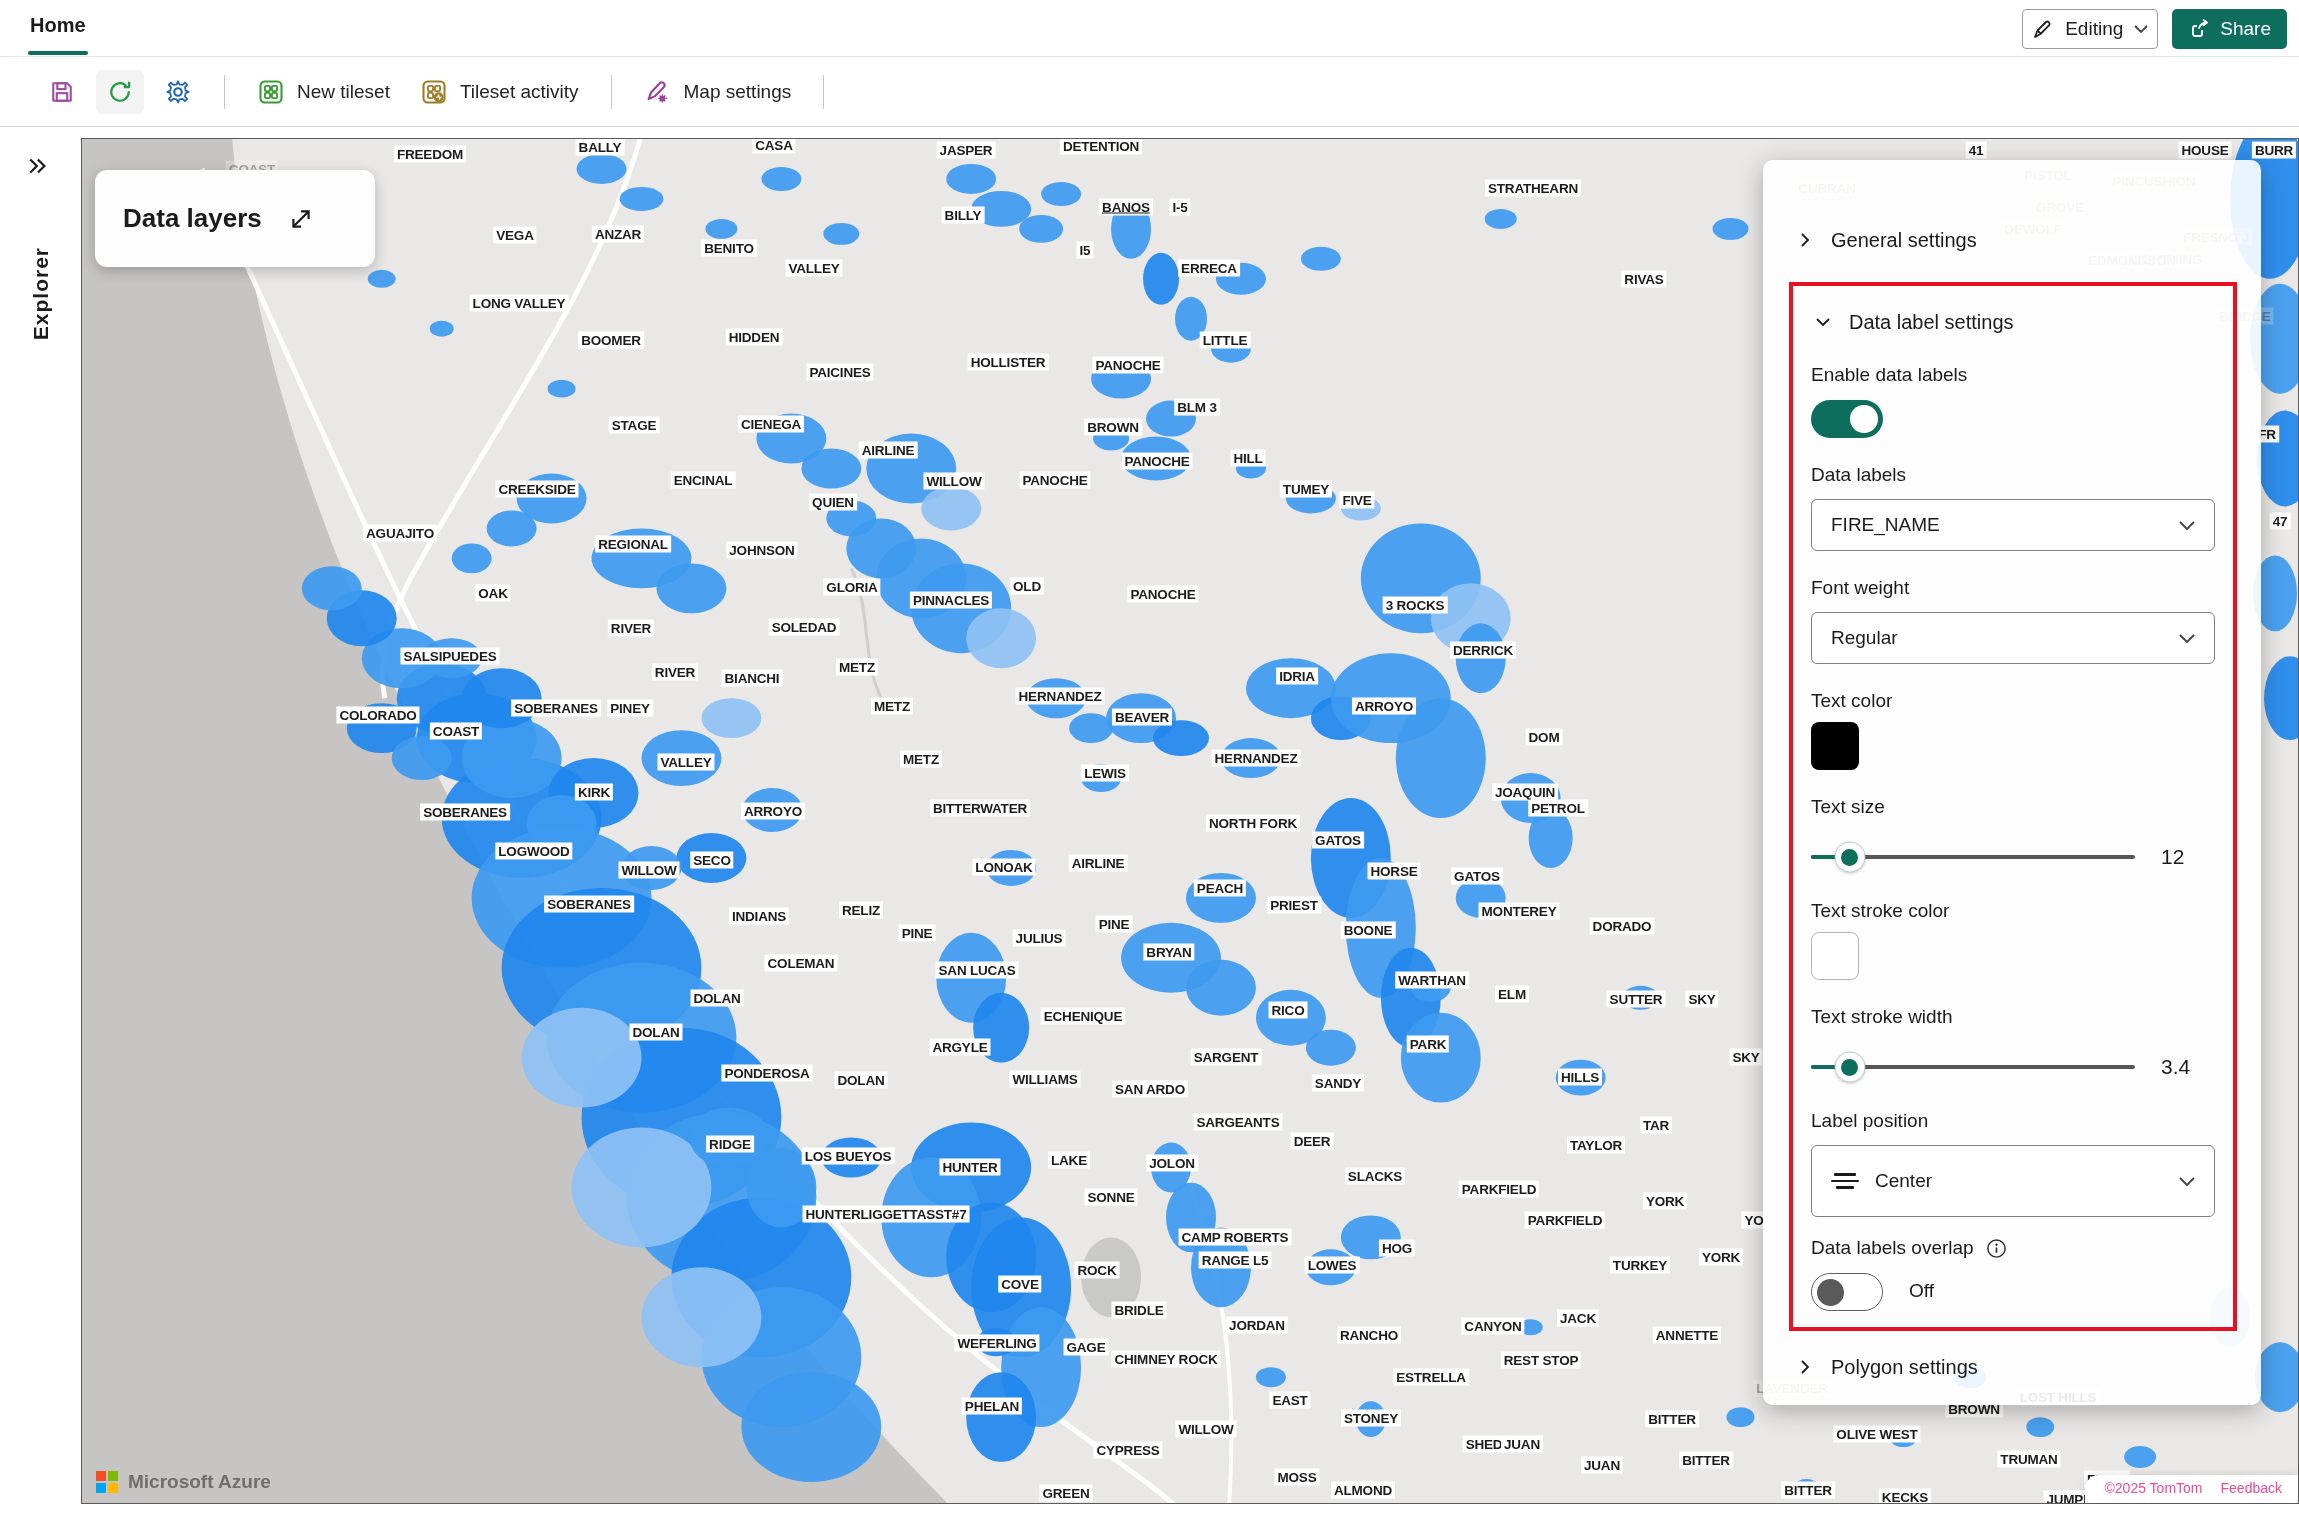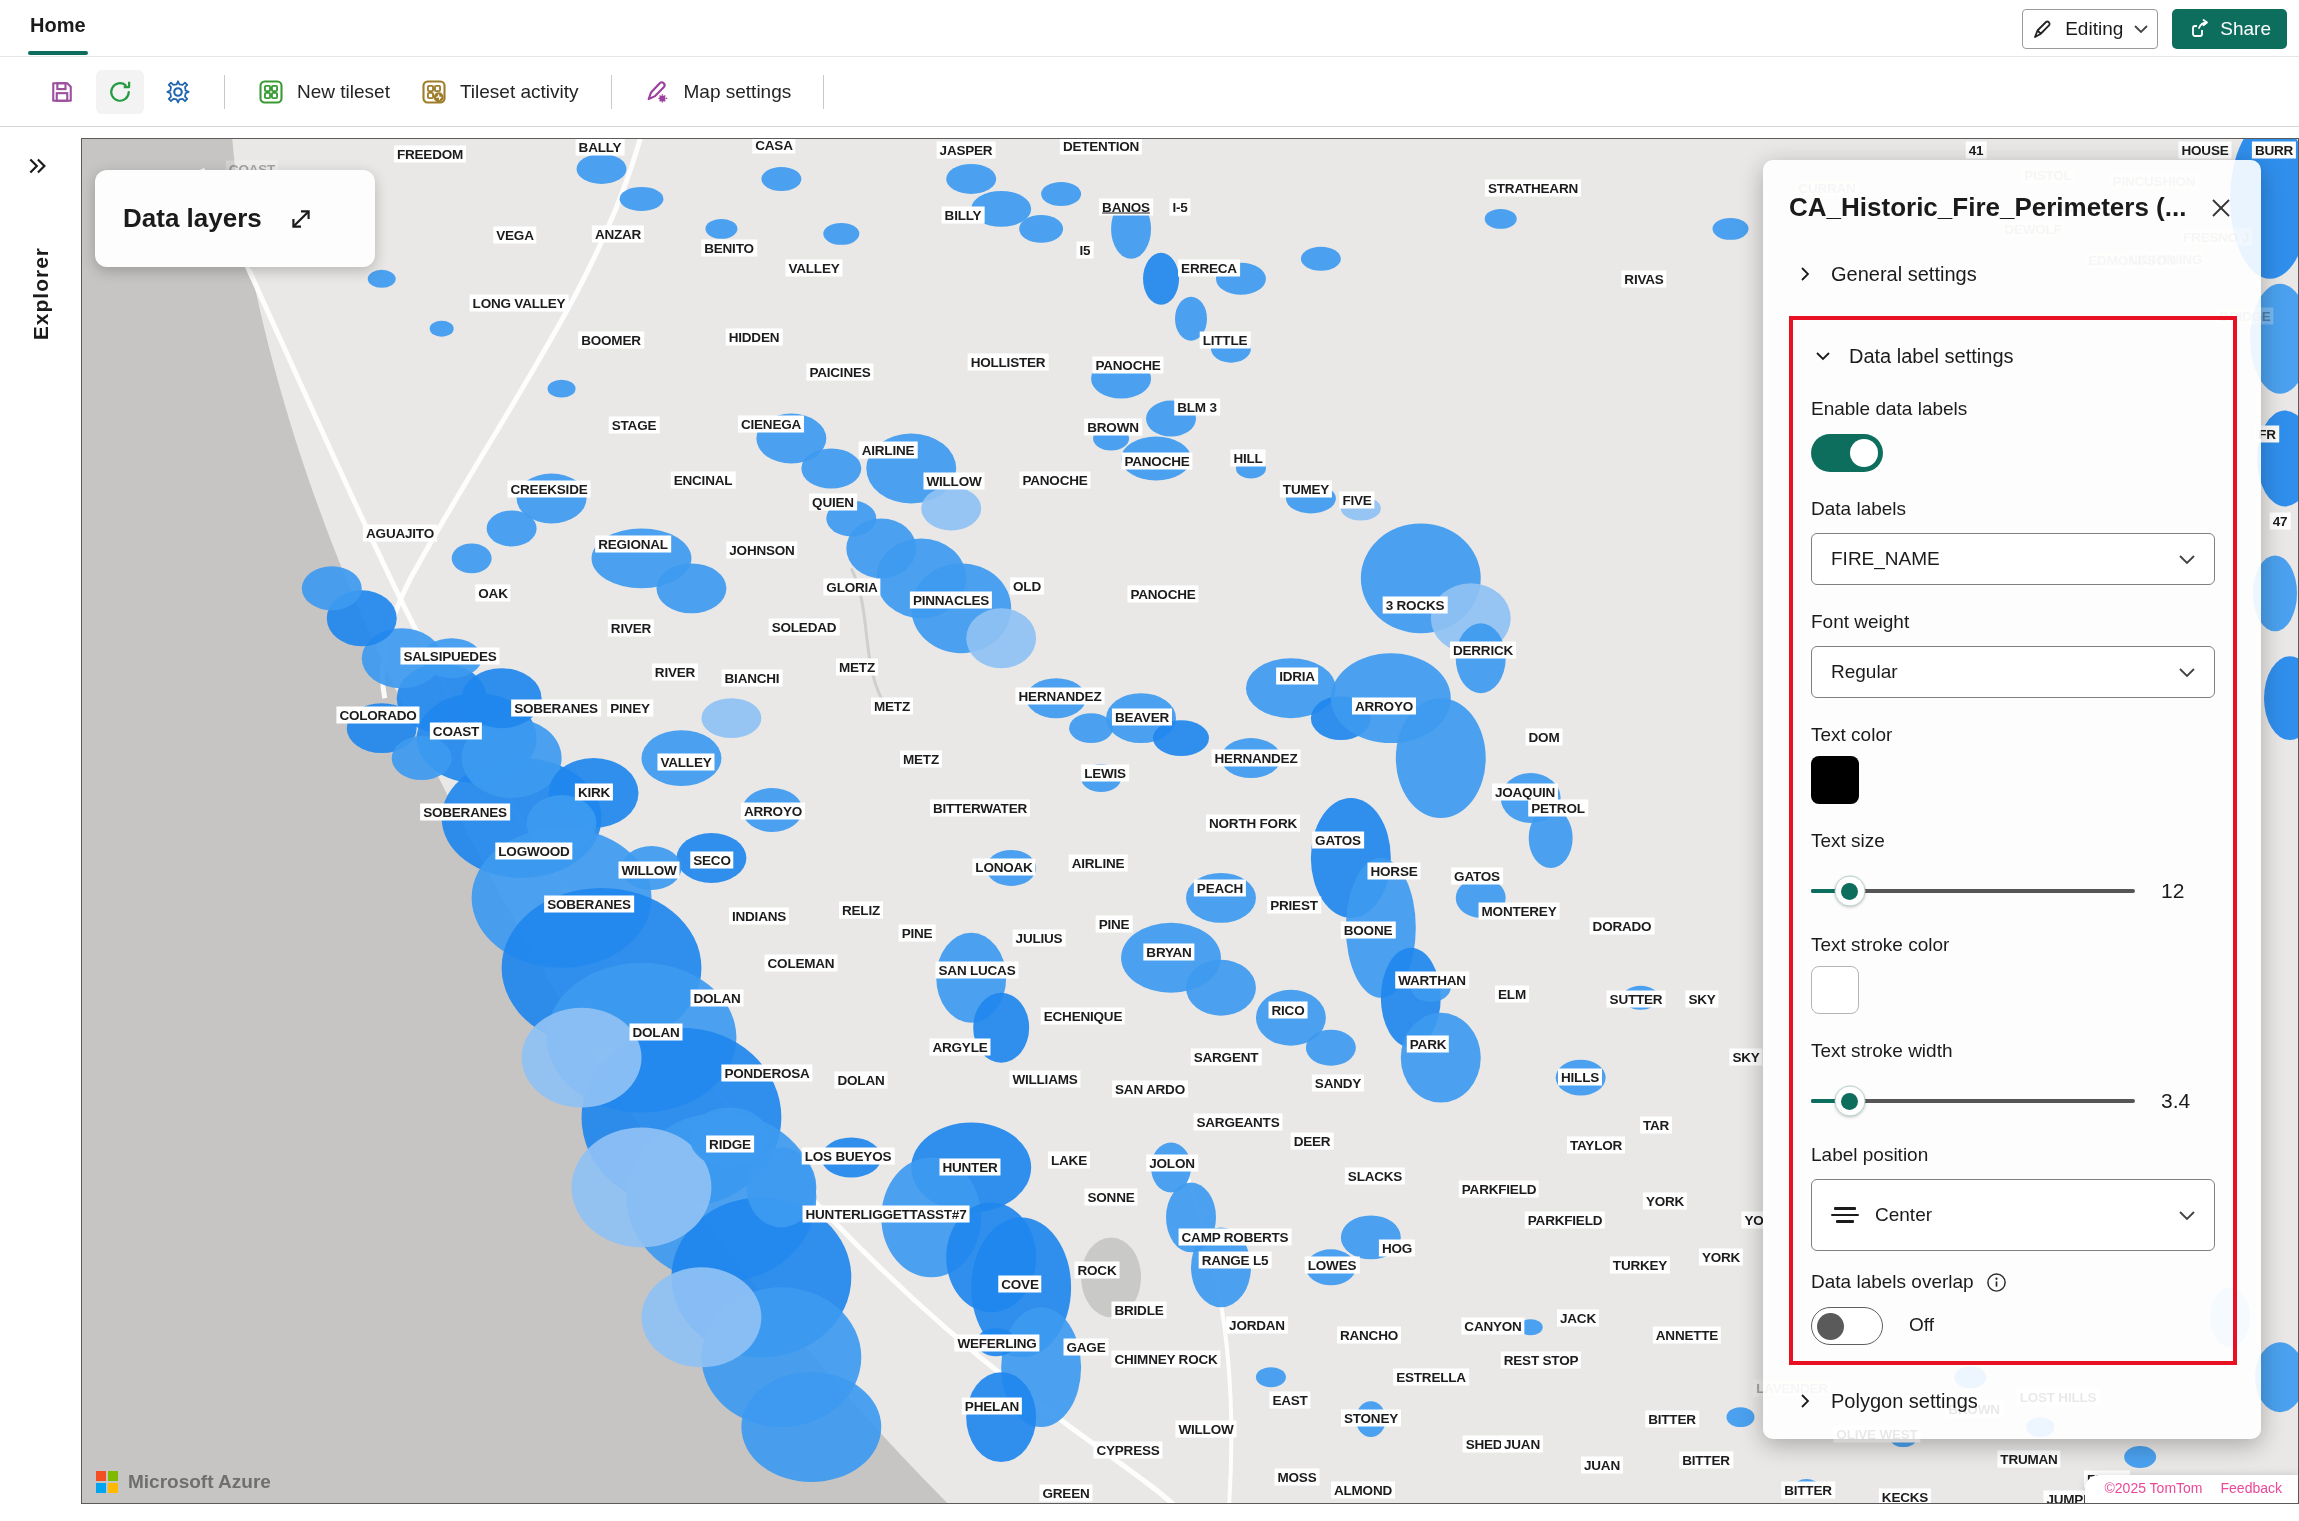--- a/index.html
+++ b/index.html
@@ -367,21 +367,21 @@
       <span class="maplabel" style="left: 1046px; top: 226px;">PANOCHE</span>
       <span class="maplabel" style="left: 1031px; top: 288px;">BROWN</span>
       <span class="maplabel" style="left: 1115px; top: 268px;">BLM 3</span>
       <span class="maplabel" style="left: 552px; top: 286px;">STAGE</span>
       <span class="maplabel" style="left: 689px; top: 285px;">CIENEGA</span>
       <span class="maplabel" style="left: 1166px; top: 319px;">HILL</span>
       <span class="maplabel" style="left: 1075px; top: 322px;">PANOCHE</span>
       <span class="maplabel" style="left: 806px; top: 311px;">AIRLINE</span>
       <span class="maplabel" style="left: 1224px; top: 350px;">TUMEY</span>
       <span class="maplabel" style="left: 1275px; top: 361px;">FIVE</span>
-      <span class="maplabel" style="left: 467px; top: 350px;">CREEKSIDE</span>
+      <span class="maplabel" style="left: 455px; top: 350px;">CREEKSIDE</span>
       <span class="maplabel" style="left: 621px; top: 341px;">ENCINAL</span>
       <span class="maplabel" style="left: 872px; top: 342px;">WILLOW</span>
       <span class="maplabel" style="left: 973px; top: 341px;">PANOCHE</span>
       <span class="maplabel" style="left: 751px; top: 363px;">QUIEN</span>
       <span class="maplabel" style="left: 318px; top: 394px;">AGUAJITO</span>
       <span class="maplabel" style="left: 551px; top: 405px;">REGIONAL</span>
       <span class="maplabel" style="left: 680px; top: 411px;">JOHNSON</span>
       <span class="maplabel" style="left: 770px; top: 448px;">GLORIA</span>
       <span class="maplabel" style="left: 869px; top: 461px;">PINNACLES</span>
       <span class="maplabel" style="left: 945px; top: 447px;">OLD</span>
@@ -545,29 +545,20 @@
     </span>
     <span class="azure-text">Microsoft Azure</span>
   </div>
 
   <div class="attribution">
     <span>©2025 TomTom</span>
     <span class="fb">Feedback</span>
   </div>
 
   <div class="panel">
-    <div class="panel-title-row">
-      <span class="panel-title">CA_Historic_Fire_Perimeters (...</span>
-      <span class="close-btn">
-        <svg class="icon" width="24" height="24" viewBox="0 0 24 24">
-          <line x1="4" y1="4" x2="20" y2="20" stroke="#333" stroke-width="1.8"></line>
-          <line x1="20" y1="4" x2="4" y2="20" stroke="#333" stroke-width="1.8"></line>
-        </svg>
-      </span>
-    </div>
 
     <div class="section-row general">
       <svg class="icon" width="16" height="16" viewBox="0 0 16 16">
         <polyline points="5,2 11,8 5,14" fill="none" stroke="#1b1b1b" stroke-width="1.8"></polyline>
       </svg>
       <span>General settings</span>
     </div>
 
     <div class="hl-box" id="hl-box" style="border-color: rgb(232, 17, 35);">
       <div class="section-row">

